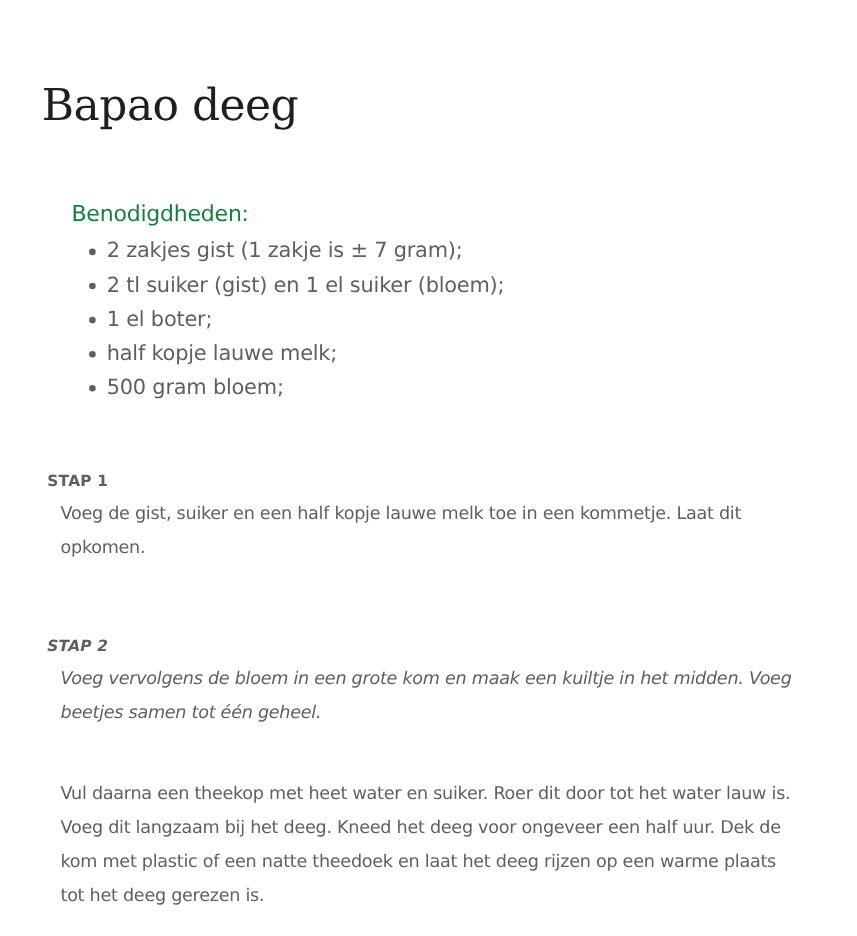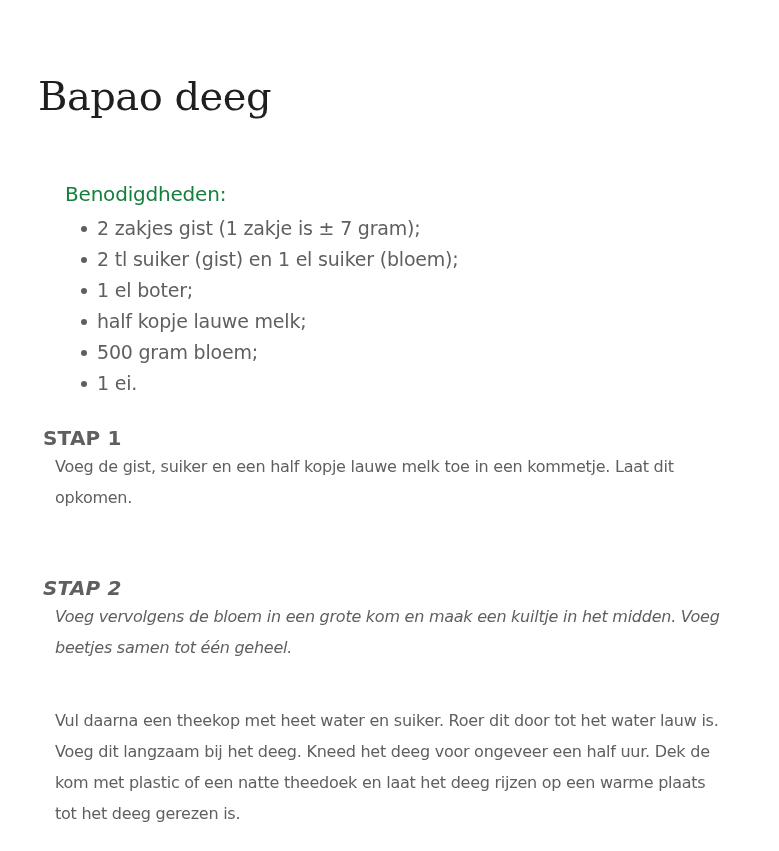--- a/index.html
+++ b/index.html
@@ -68,21 +68,21 @@
       border-radius: 50%;
       background: #5f5f5f;
     }
     .step {
       position: absolute;
       left: 43px;
       width: 700px;
     }
     .step-heading {
       font-weight: bold;
-      font-size: 20px;
+      font-size: 14px;
       line-height: 22px;
       color: #5f5f5f;
       letter-spacing: 0.2px;
     }
     .step-text {
       font-size: 16px;
       line-height: 31px;
       color: #5f5f5f;
       letter-spacing: -0.25px;
       margin: 12px;
@@ -105,21 +105,20 @@
   <h1 class="title">Bapao deeg</h1>
 
   <div class="ingredients-label">Benodigdheden:</div>
 
   <ul class="ingredients">
     <li><span class="bullet"></span><span>2 zakjes gist (1 zakje is ± 7 gram);</span></li>
     <li><span class="bullet"></span><span>2 tl suiker (gist) en 1 el suiker (bloem);</span></li>
     <li><span class="bullet"></span><span>1 el boter;</span></li>
     <li><span class="bullet"></span><span>half kopje lauwe melk;</span></li>
     <li><span class="bullet"></span><span>500 gram bloem;</span></li>
-    <li><span class="bullet"></span><span>1 ei.</span></li>
   </ul>
 
   <section class="step" id="step1">
     <div class="step-heading">STAP 1</div>
     <p class="step-text">
       <span class="ln">Voeg de gist, suiker en een half kopje lauwe melk toe in een kommetje. Laat dit</span>
       <span class="ln">opkomen.</span>
     </p>
   </section>
 

